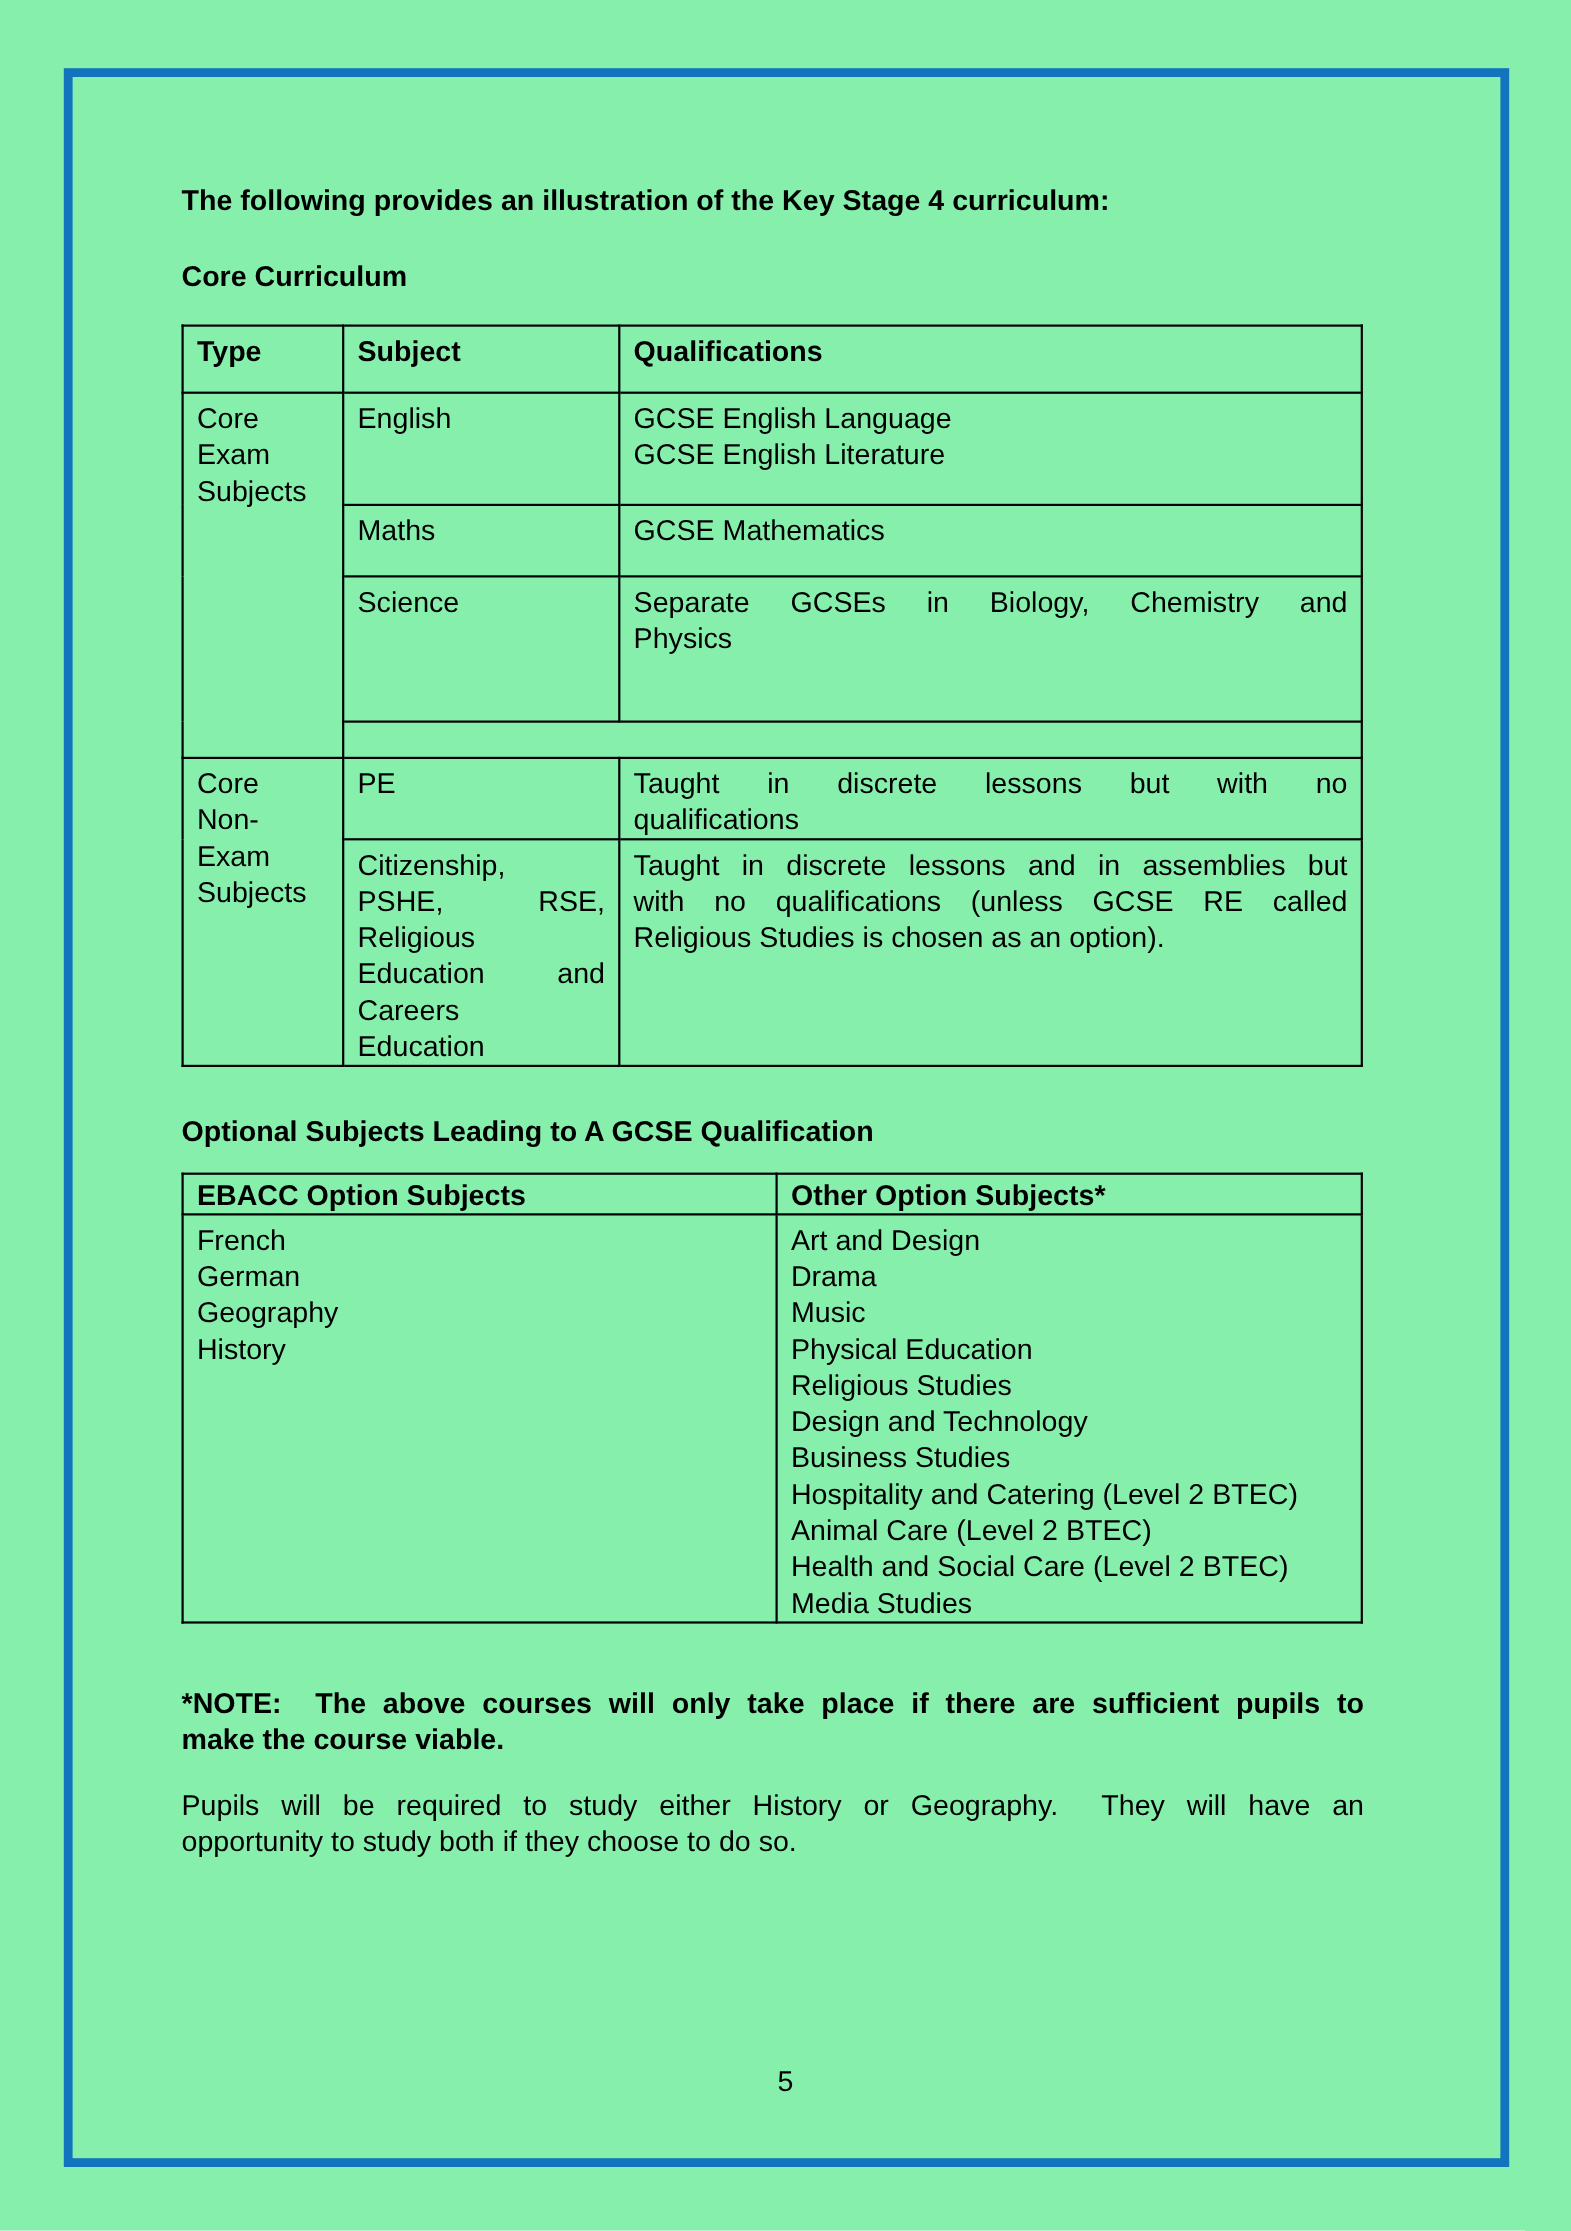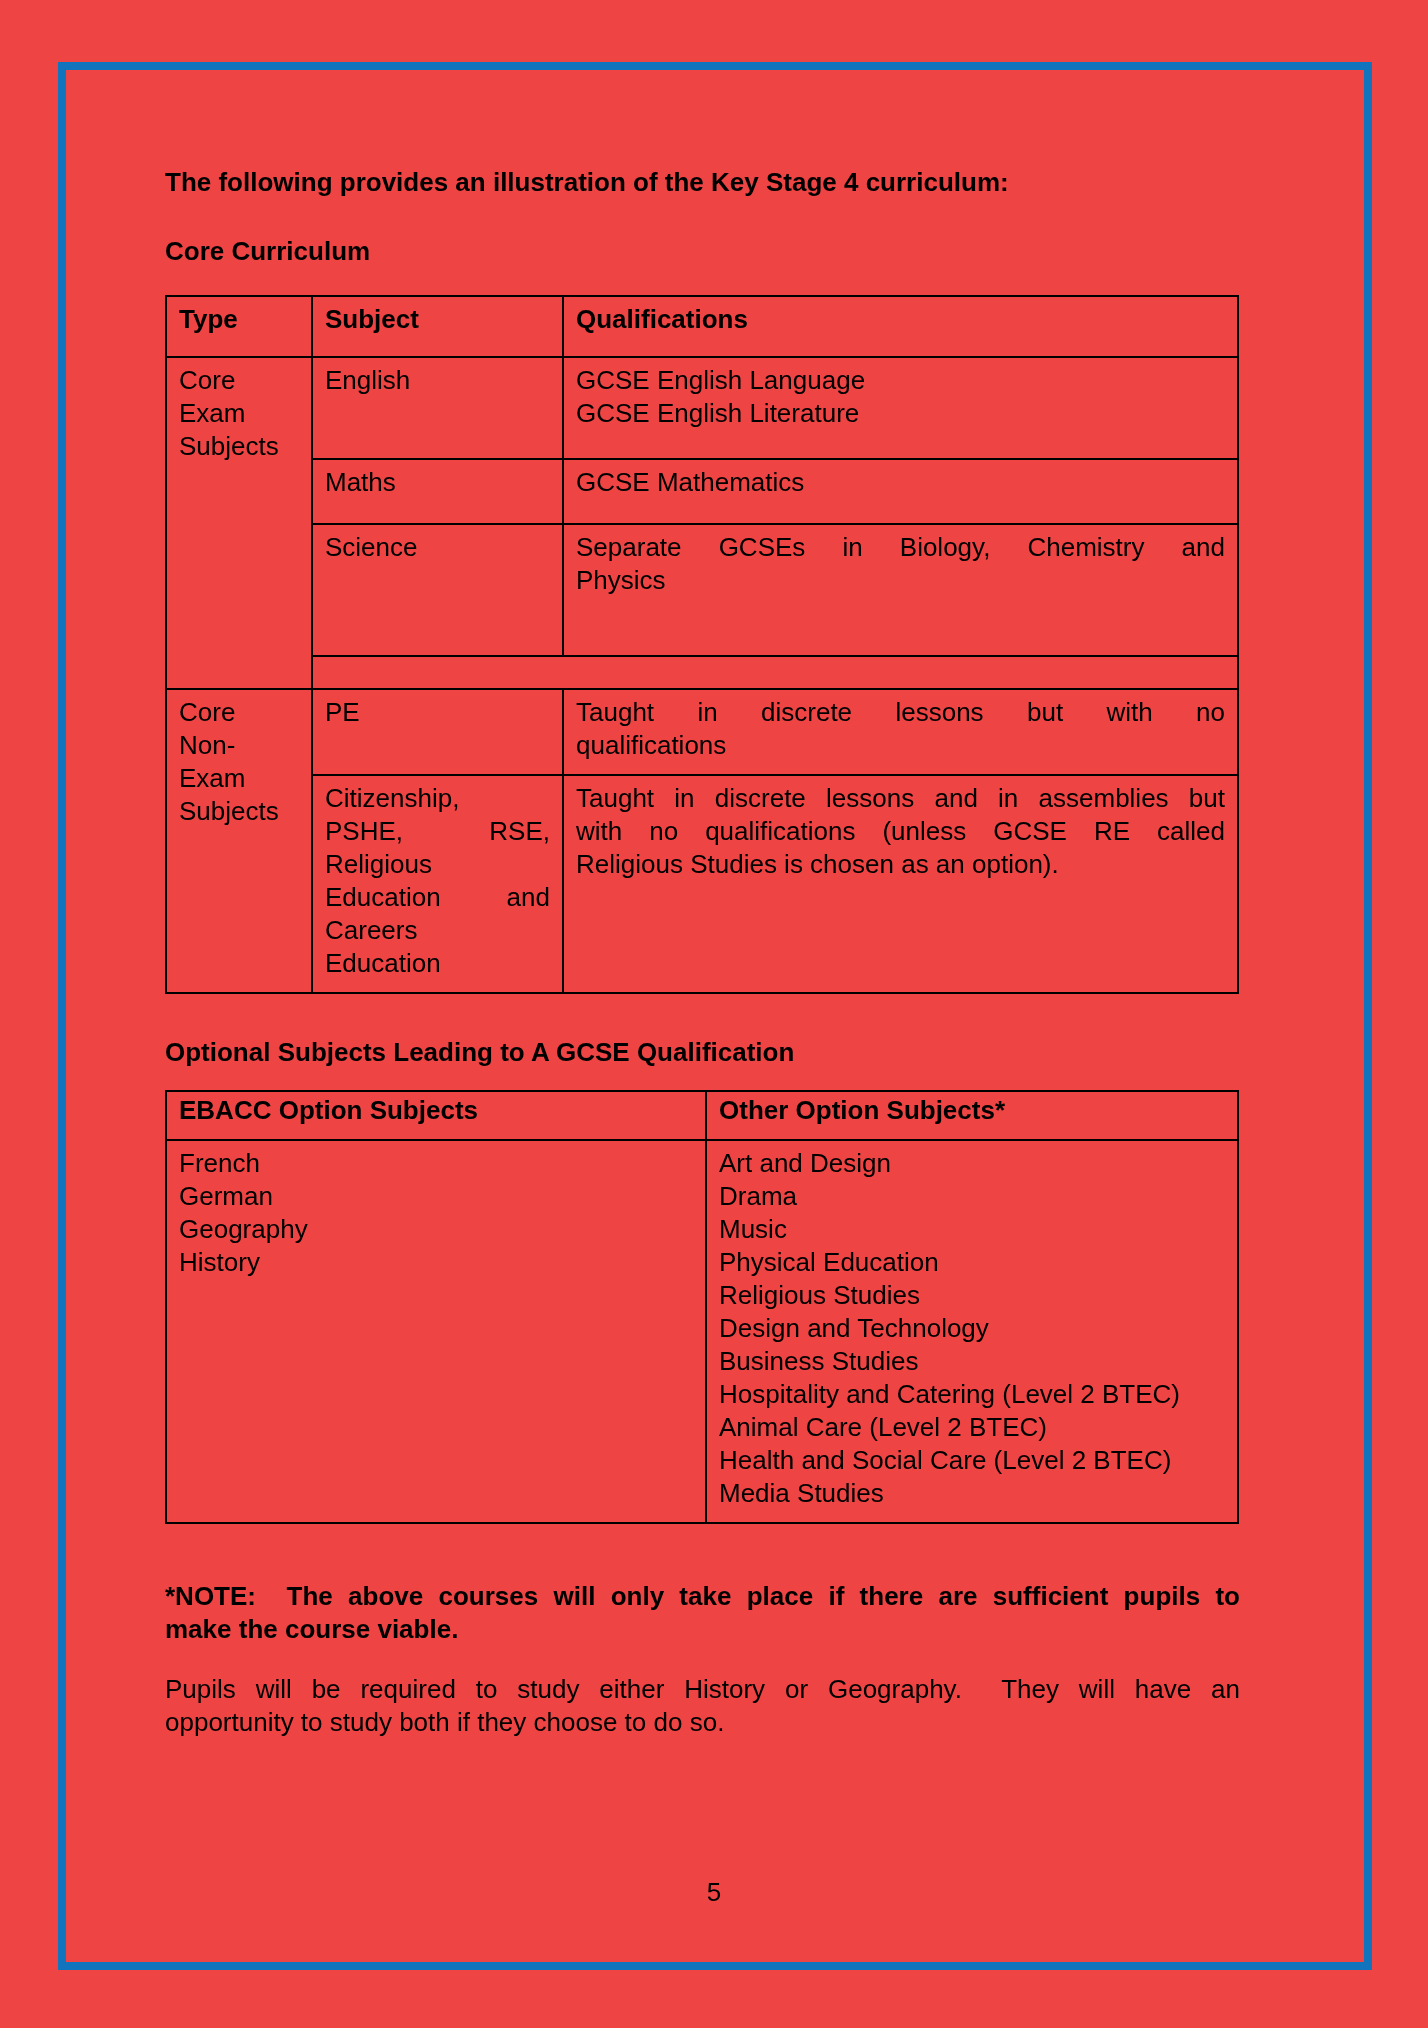--- a/index.html
+++ b/index.html
@@ -1,17 +1,17 @@
 <!DOCTYPE html>
 <html><head>
 <meta charset="utf-8">
 <style>
   html,body{margin:0;padding:0;background:#fff;}
   .page{
-    position:relative;width:1428px;height:2028px;background:#ef4444;
+    position:relative;width:1428px;height:2028px;background:#86efac;
     font-family:"Liberation Sans",sans-serif;font-size:26px;line-height:33px;color:#000;
     overflow:hidden;
   }
   .page-frame{
     position:absolute;left:58px;top:62px;width:1314px;height:1908px;
     border:8px solid #1274bd;box-sizing:border-box;
   }
   .content{position:absolute;left:165px;top:0;width:1075px;}
   p{margin:0;}
   .bold{font-weight:bold;}
@@ -21,21 +21,21 @@
   .mt-coreheading{margin-top:36px;}
   .mt-table1{margin-top:27px;}
   .mt-optheading{margin-top:42px;}
   .mt-table2{margin-top:21px;}
   .mt-note{margin-top:56px;}
   .mt-pupils{margin-top:27px;}
   .mt-btec{margin-top:34px;}
   table{border-collapse:collapse;table-layout:fixed;width:1072px;}
   td,th{
     border:2px solid #000;vertical-align:top;text-align:left;
-    padding:6px 12px 12px 12px;font-weight:normal;overflow:visible;
+    padding:6px 12px 0 12px;font-weight:normal;overflow:visible;
   }
   th{font-weight:bold;}
   .core-table .col-type{width:146px;}
   .core-table .col-subject{width:251px;}
   .core-table .col-qual{width:675px;}
   .core-table tr.r-header{height:61px;}
   .core-table tr.r-english{height:102px;}
   .core-table tr.r-maths{height:65px;}
   .core-table tr.r-science{height:132px;}
   .core-table tr.r-spacer{height:33px;}

